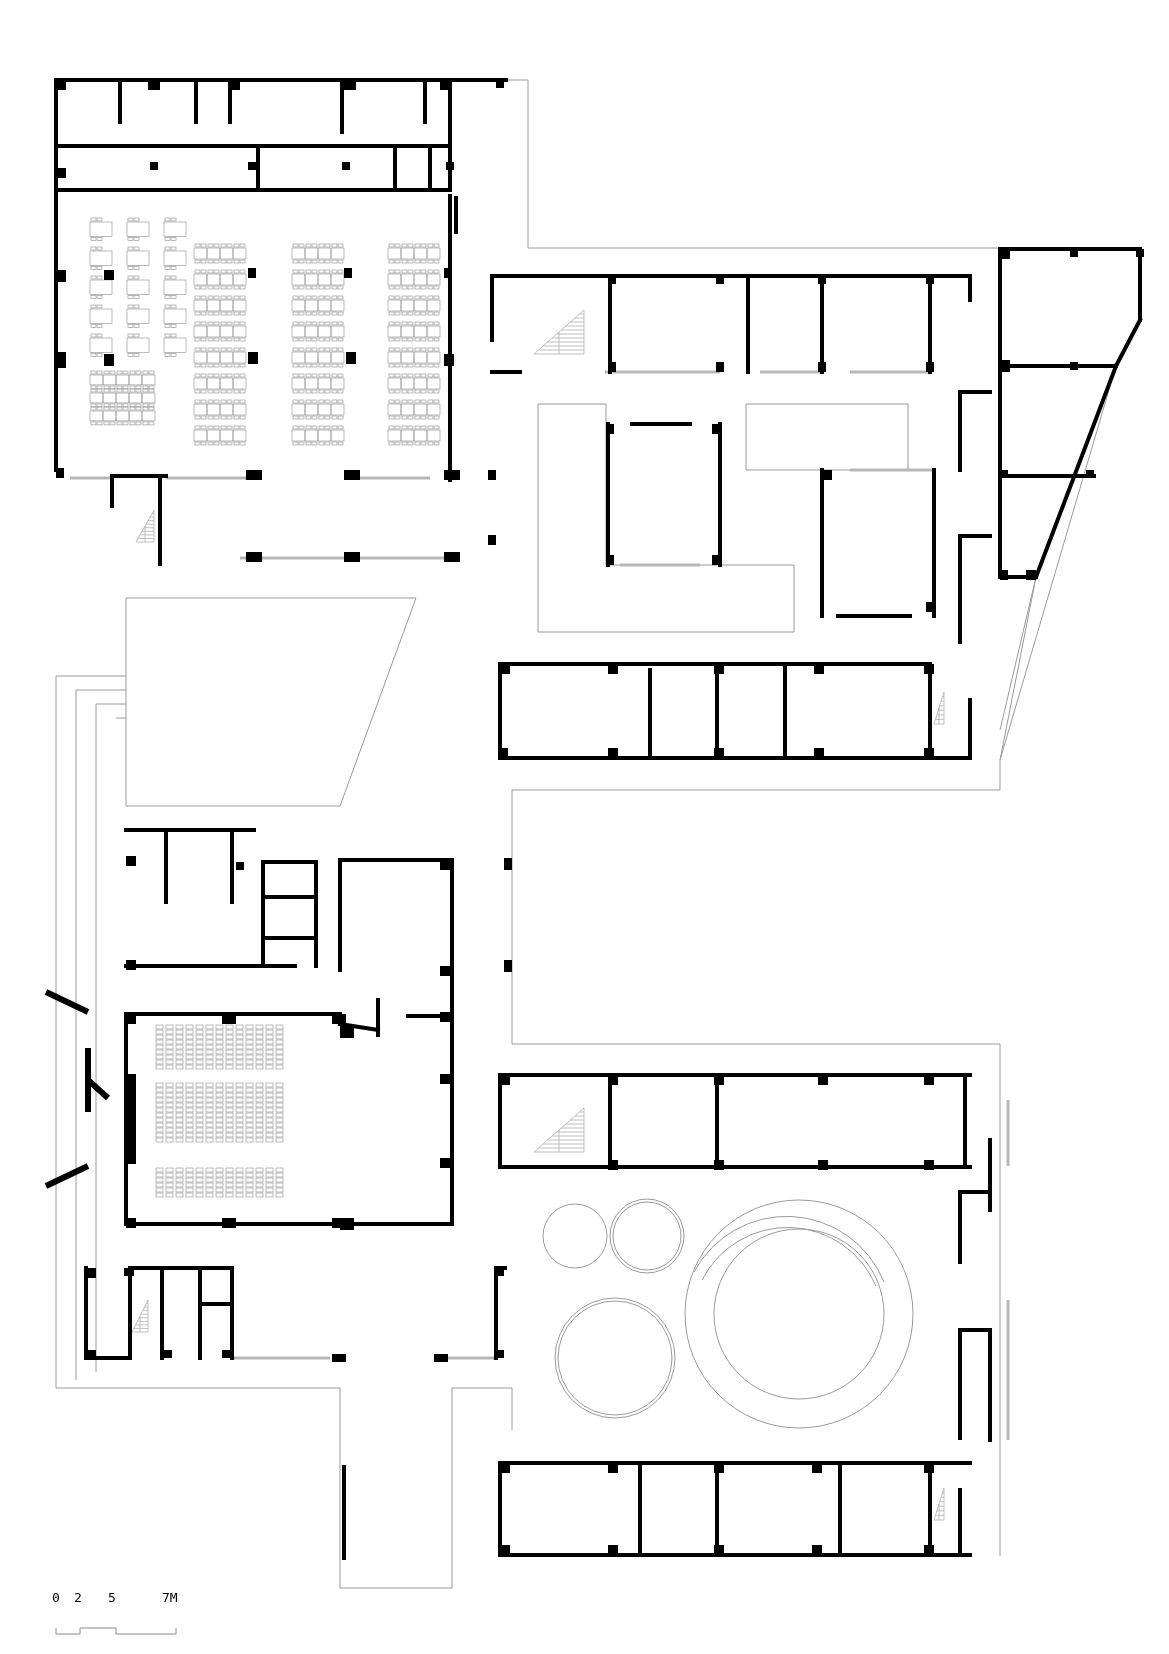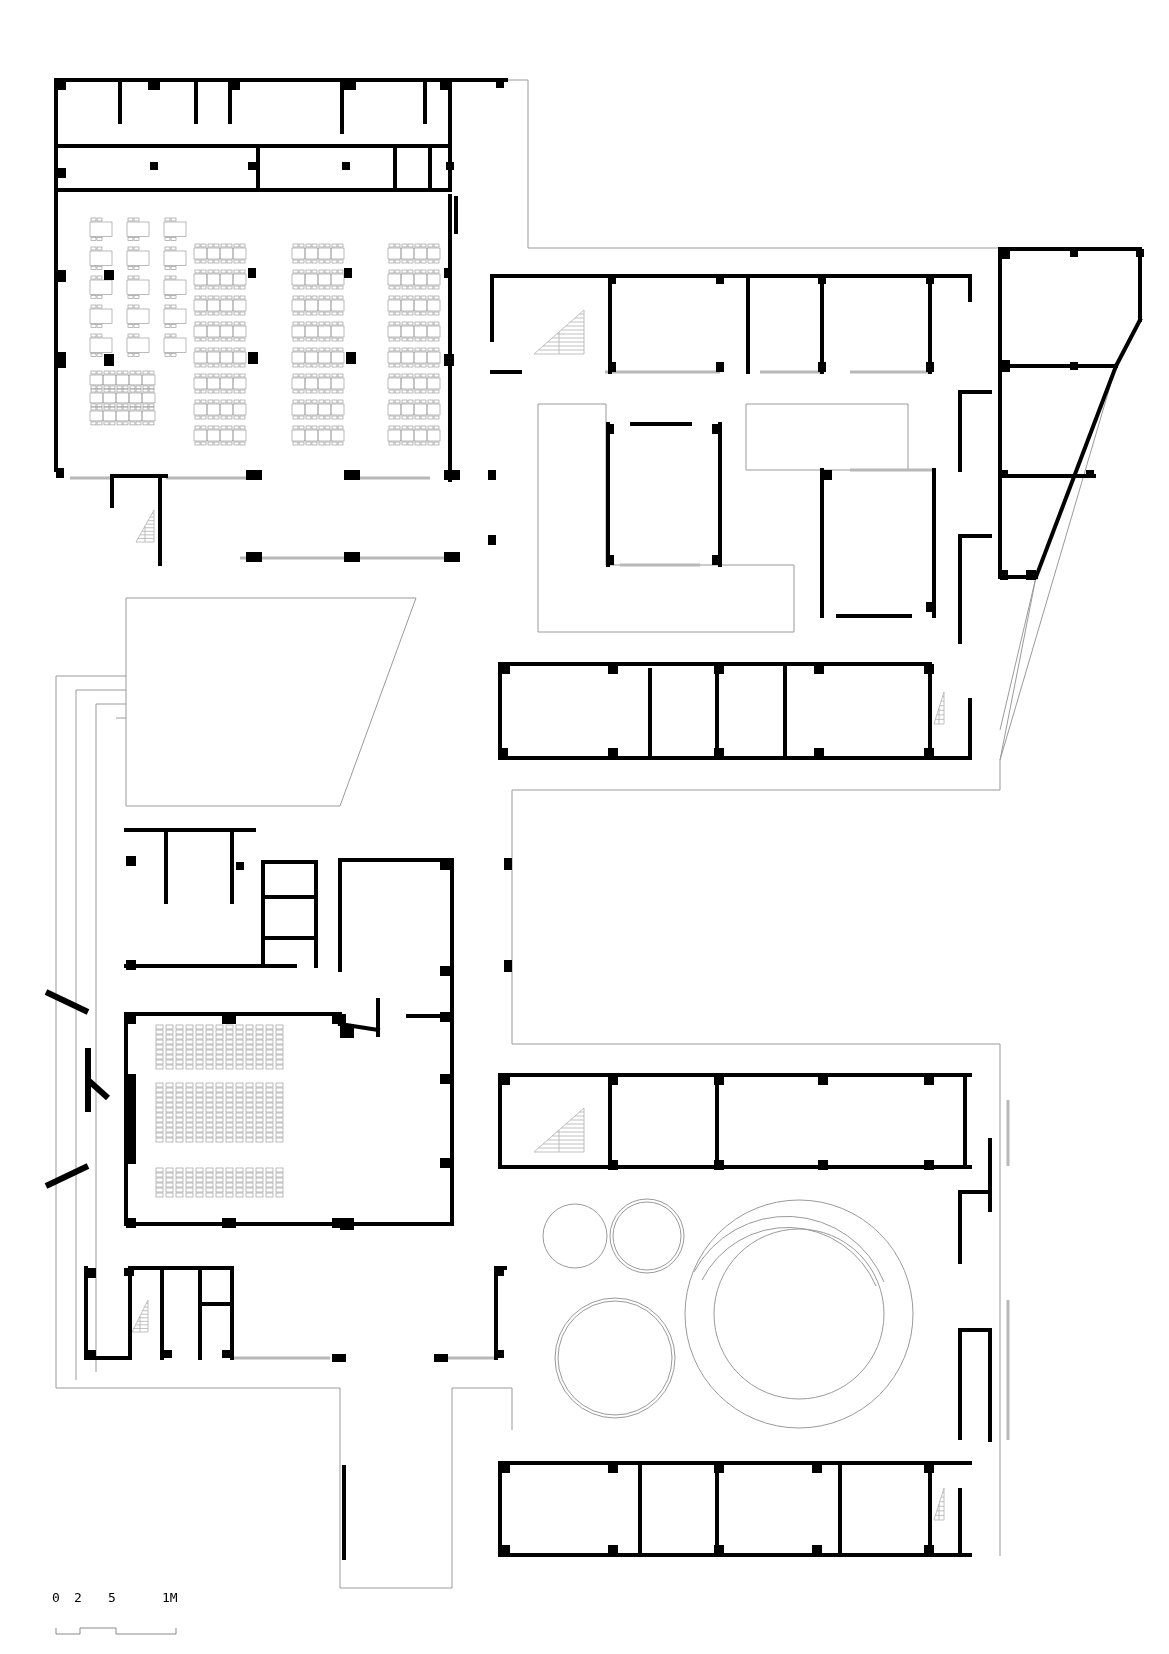--- a/index.html
+++ b/index.html
@@ -1385,17 +1385,17 @@
       <path d="M46,1186 L88,1166" stroke="#000" stroke-width="6" fill="none"></path>
       <path d="M88,1048 L88,1112" stroke="#000" stroke-width="6" fill="none"></path>
       <path d="M88,1080 L108,1098" stroke="#000" stroke-width="6" fill="none"></path>
     </g>
 </svg>
 
 <div id="scale-wrap">
   <span class="scale-label" style="left:52px;top:1590px;">0</span>
   <span class="scale-label" style="left:74px;top:1590px;">2</span>
   <span class="scale-label" style="left:108px;top:1590px;">5</span>
-  <span class="scale-label" style="left:162px;top:1590px;">1M</span>
+  <span class="scale-label" style="left:162px;top:1590px;">7M</span>
   <svg style="position:absolute;left:0;top:0;width:1169px;height:1654px;pointer-events:none">
     <path d="M56,1628 L56,1634 L80,1634 L80,1628 L116,1628 L116,1634 L176,1634 L176,1628" fill="none" stroke="#8a8a8a" stroke-width="1"></path>
   </svg>
 </div>
 
 </body></html>

